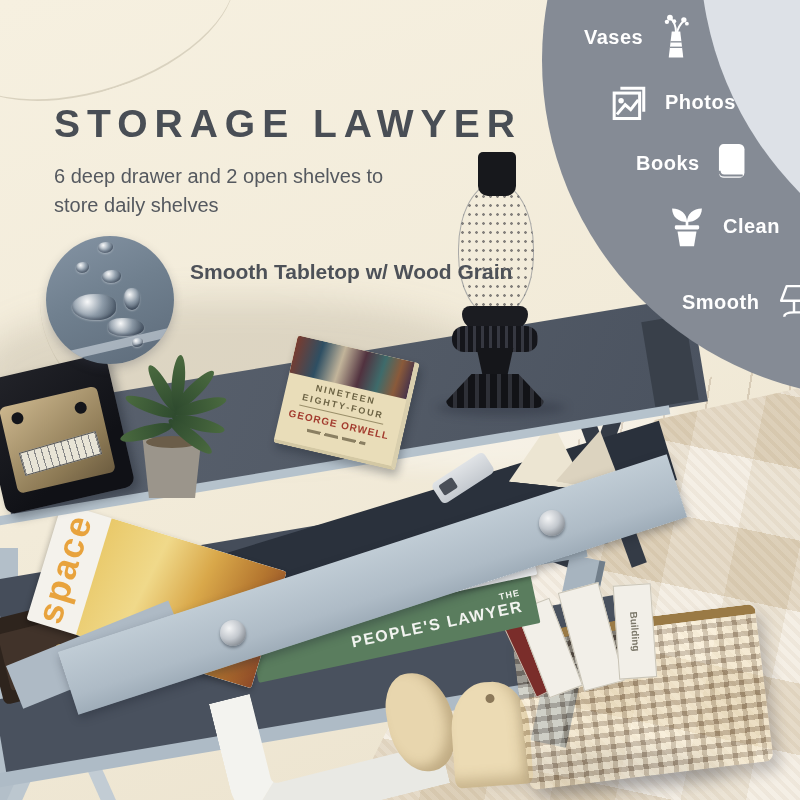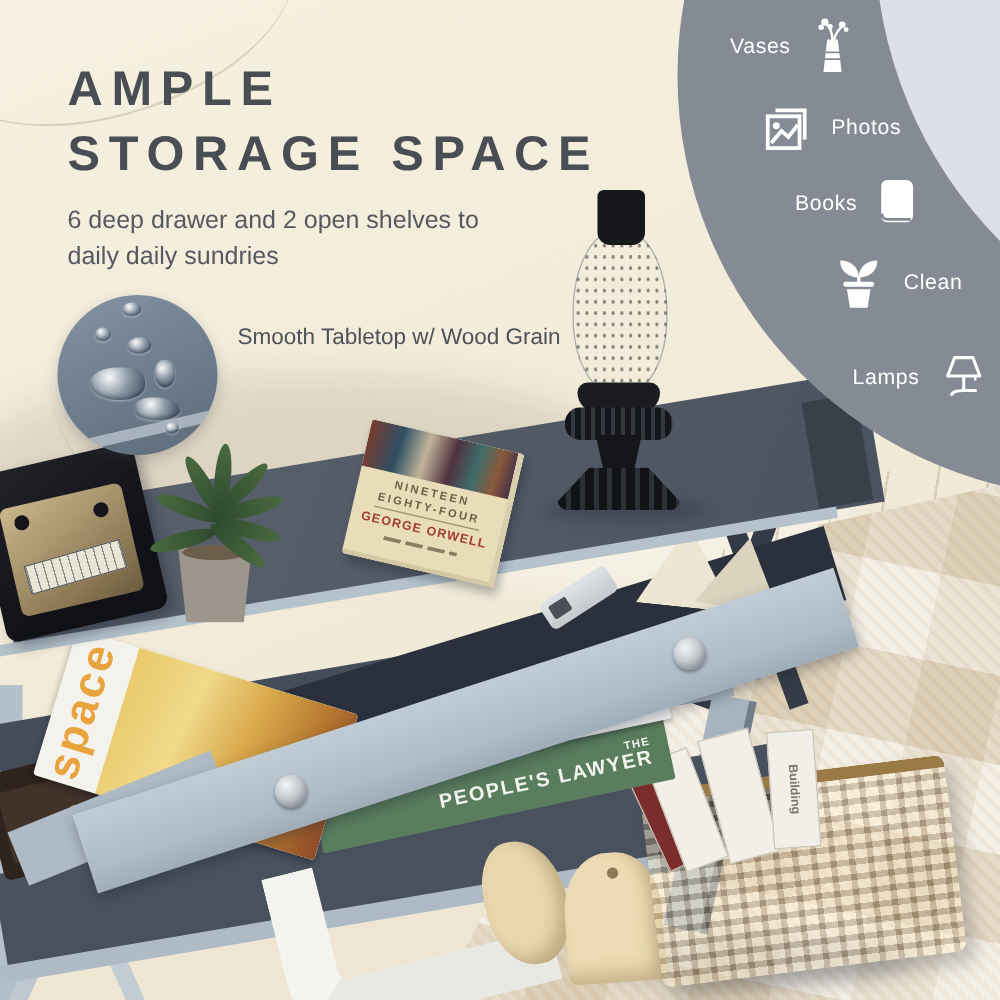--- a/index.html
+++ b/index.html
@@ -191,21 +191,21 @@
     position:absolute;background:#7a2d2a;}
   .table-shadow{left:470px;top:748px;width:260px;height:40px;border-radius:50%;
     background:rgba(55,58,70,.20);filter:blur(9px);}
 
   
   .panel-circle{left:542px;top:-278px;width:676px;height:676px;border-radius:50%;
     background:#858b95;}
   .panel-crescent{left:700px;top:-395px;width:690px;height:690px;border-radius:50%;
     background:#dde1e7;}
   .panel-row{display:flex;align-items:center;gap:13px;color:#fff;}
-  .panel-label{font-size:17px;letter-spacing:.5px;color:#fff;}
+  .panel-label{font-size:20px;letter-spacing:.5px;color:#fff;font-weight:bold;}
   .panel-icon svg{display:block;}
   .row-vases{left:584px;top:14px;}
   .row-photos{left:608px;top:80px;}
   .row-books{left:636px;top:140px;}
   .row-plants{left:664px;top:203px;}
   .row-lamps{left:682px;top:280px;}
 
   .headline{left:54px;top:46px;font-weight:bold;font-size:39px;letter-spacing:7px;
     color:#494e55;line-height:1.33;}
   .subheadline{left:54px;top:162px;font-size:20px;color:#55595f;line-height:1.45;}
@@ -219,21 +219,21 @@
     background:radial-gradient(circle at 35% 30%,rgba(255,255,255,.95),rgba(200,210,220,.35) 45%,rgba(35,45,60,.30) 80%);
     box-shadow:inset 0 -2px 3px rgba(20,30,45,.35),0 1px 2px rgba(255,255,255,.35);}
   .d1{left:26px;top:58px;width:44px;height:26px;border-radius:60% 50% 55% 65%;}
   .d2{left:56px;top:34px;width:19px;height:13px;}
   .d3{left:30px;top:26px;width:13px;height:11px;}
   .d4{left:78px;top:52px;width:16px;height:22px;border-radius:50% 50% 60% 60%;}
   .d5{left:62px;top:82px;width:36px;height:18px;border-radius:45% 65% 55% 50%;}
   .d6{left:86px;top:102px;width:11px;height:9px;}
   .d7{left:52px;top:6px;width:15px;height:11px;}
 
-  .callout{left:190px;top:256px;font-weight:normal;font-size:18px;color:#4d5158;
+  .callout{left:190px;top:256px;font-weight:bold;font-size:21px;color:#4d5158;
     line-height:1.55;}
 </style>
 </head>
 <body>
 
 <div class="scene">
 
   <div class="abs couch-seam1"></div>
   <div class="abs couch-seam2"></div>
   <div class="abs couch-seam3"></div>
@@ -388,38 +388,38 @@
         <path d="M17 14 C17 8 21.5 4 28 4 C28 10.5 23 14 17 14 Z" fill="#fff"></path>
         <line x1="17" y1="13" x2="17" y2="17" stroke="#fff" stroke-width="2"></line>
         <rect x="8" y="16.5" width="18" height="3" rx="1" fill="#fff"></rect>
         <path d="M10 21 L24 21 L22.2 32 L11.8 32 Z" fill="#fff"></path>
       </svg>
     </span>
     <span class="panel-label">Clean</span>
   </div>
 
   <div class="abs panel-row row-lamps">
-    <span class="panel-label">Lamps</span>
+    <span class="panel-label">Smooth</span>
     <span class="panel-icon">
       <svg width="44" height="44" viewBox="0 0 36 36">
         <path d="M12 5 L24 5 L28.5 17 L7.5 17 Z" stroke="#fff" stroke-width="2" fill="none" stroke-linejoin="round"></path>
         <line x1="25.5" y1="17" x2="25.5" y2="20" stroke="#fff" stroke-width="1.6"></line>
         <line x1="18" y1="17" x2="18" y2="26.5" stroke="#fff" stroke-width="2"></line>
         <path d="M10 30 C10 27 13.5 26.5 18 26.5 L26.5 26.5" stroke="#fff" stroke-width="2" fill="none"></path>
       </svg>
     </span>
   </div>
 
   <div class="abs headline">
-    <span>AMPLE</span><br>
-    <span>STORAGE SPACE</span>
+    <br>
+    <span>STORAGE LAWYER</span>
   </div>
   <div class="abs subheadline">
     <span>6 deep drawer and 2 open shelves to</span><br>
-    <span>daily daily sundries</span>
+    <span>store daily shelves</span>
   </div>
 
   <div class="abs drop-circle">
     <div class="drop-strip"></div>
     <div class="droplet d1"></div>
     <div class="droplet d2"></div>
     <div class="droplet d3"></div>
     <div class="droplet d4"></div>
     <div class="droplet d5"></div>
     <div class="droplet d6"></div>

